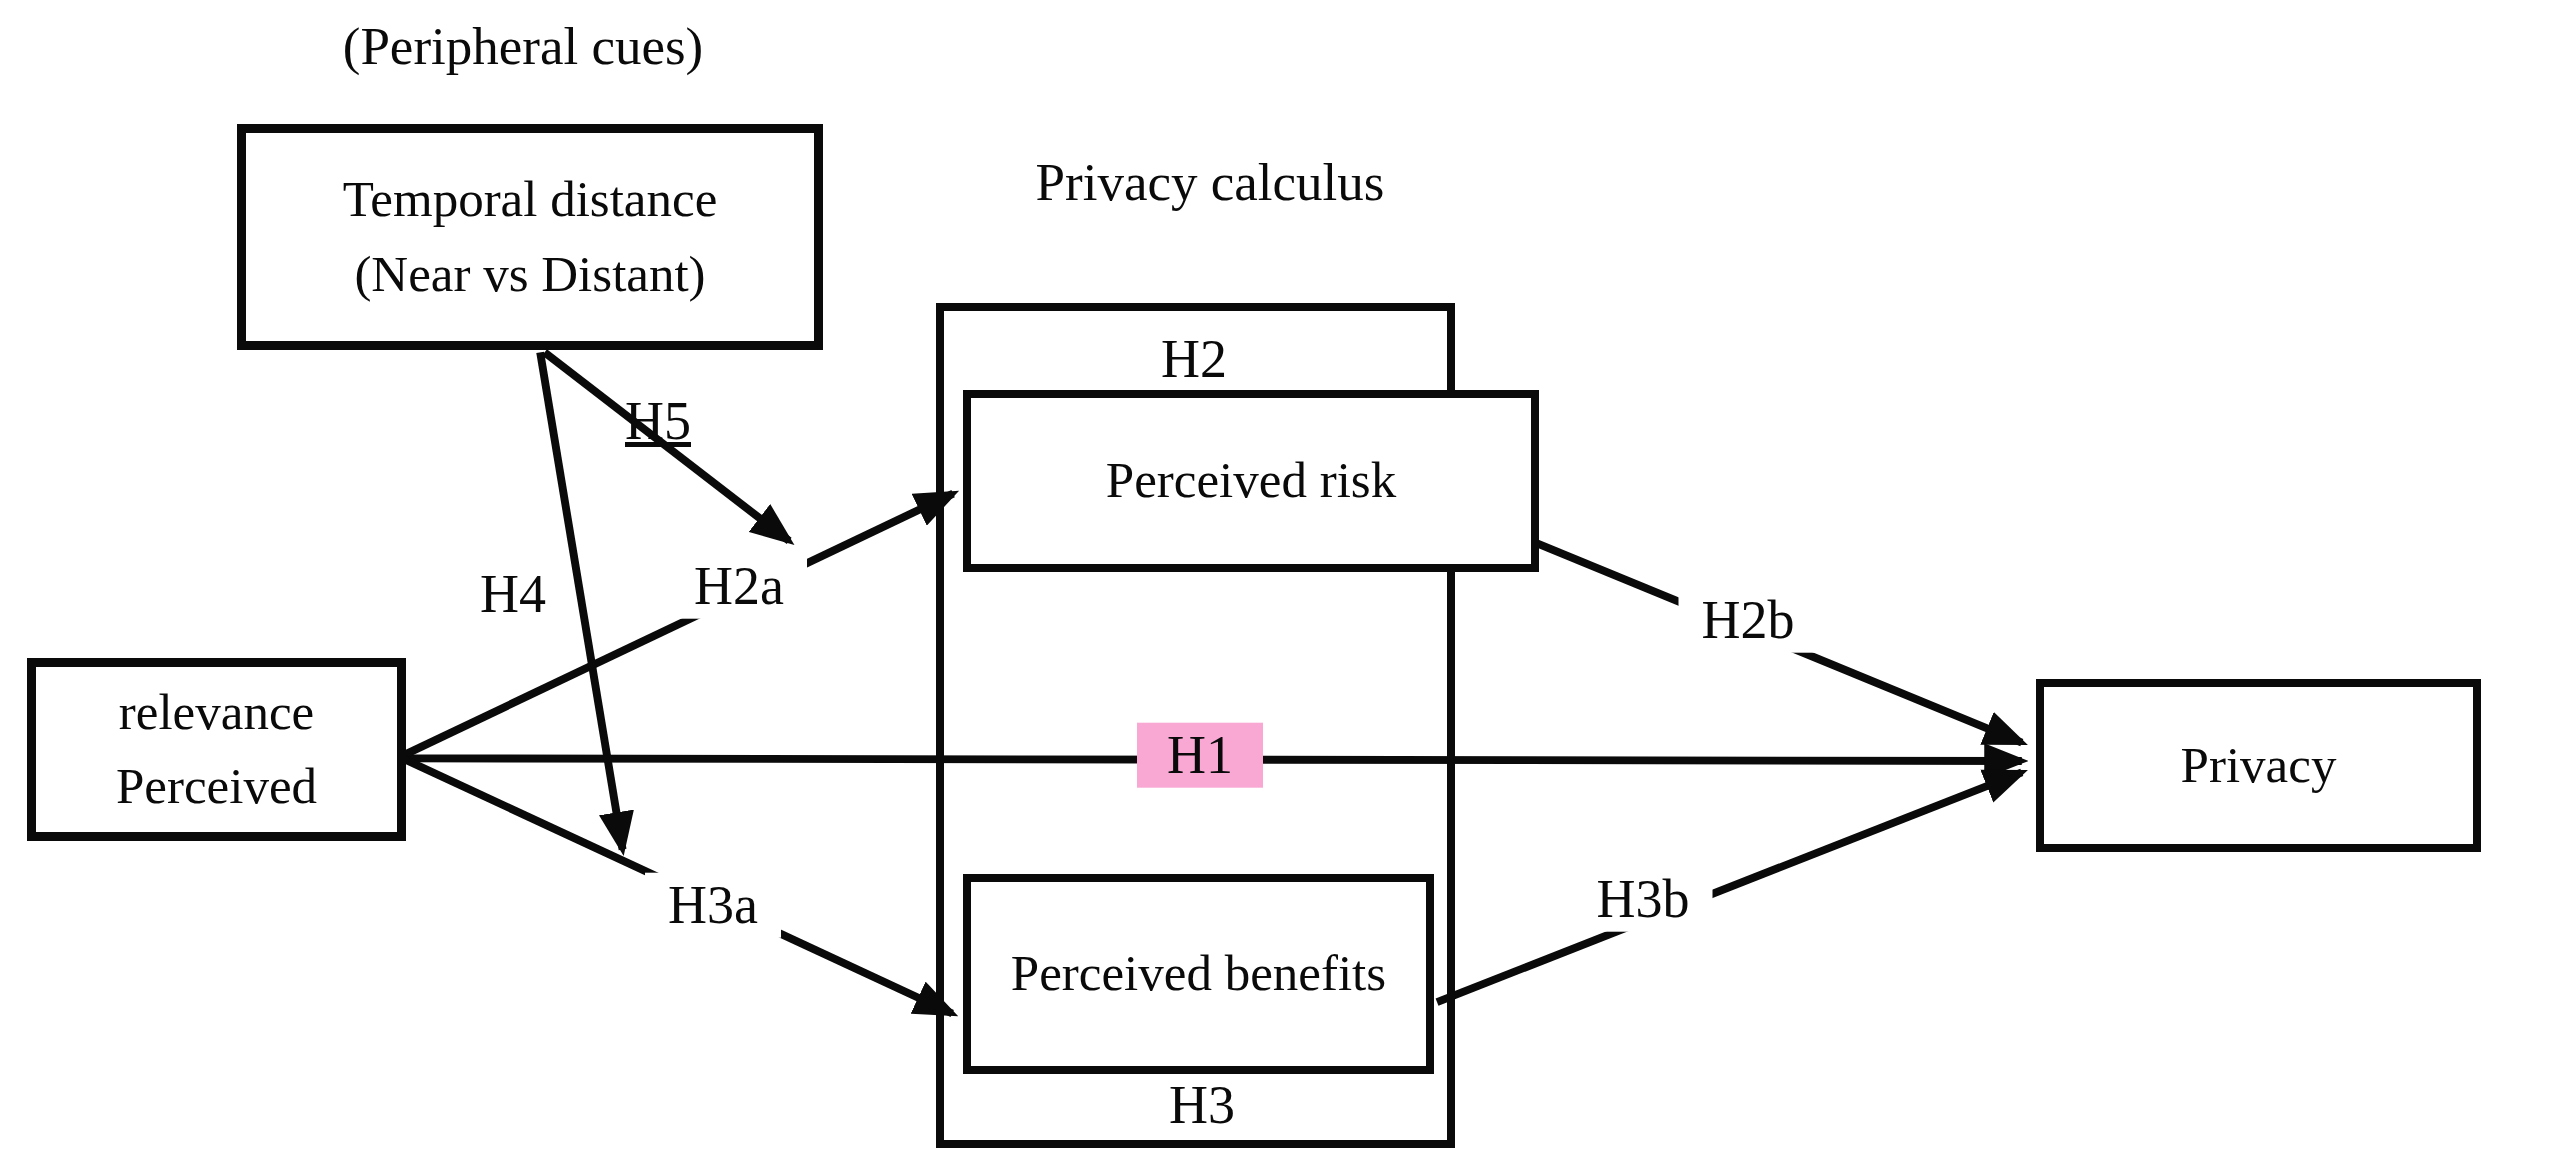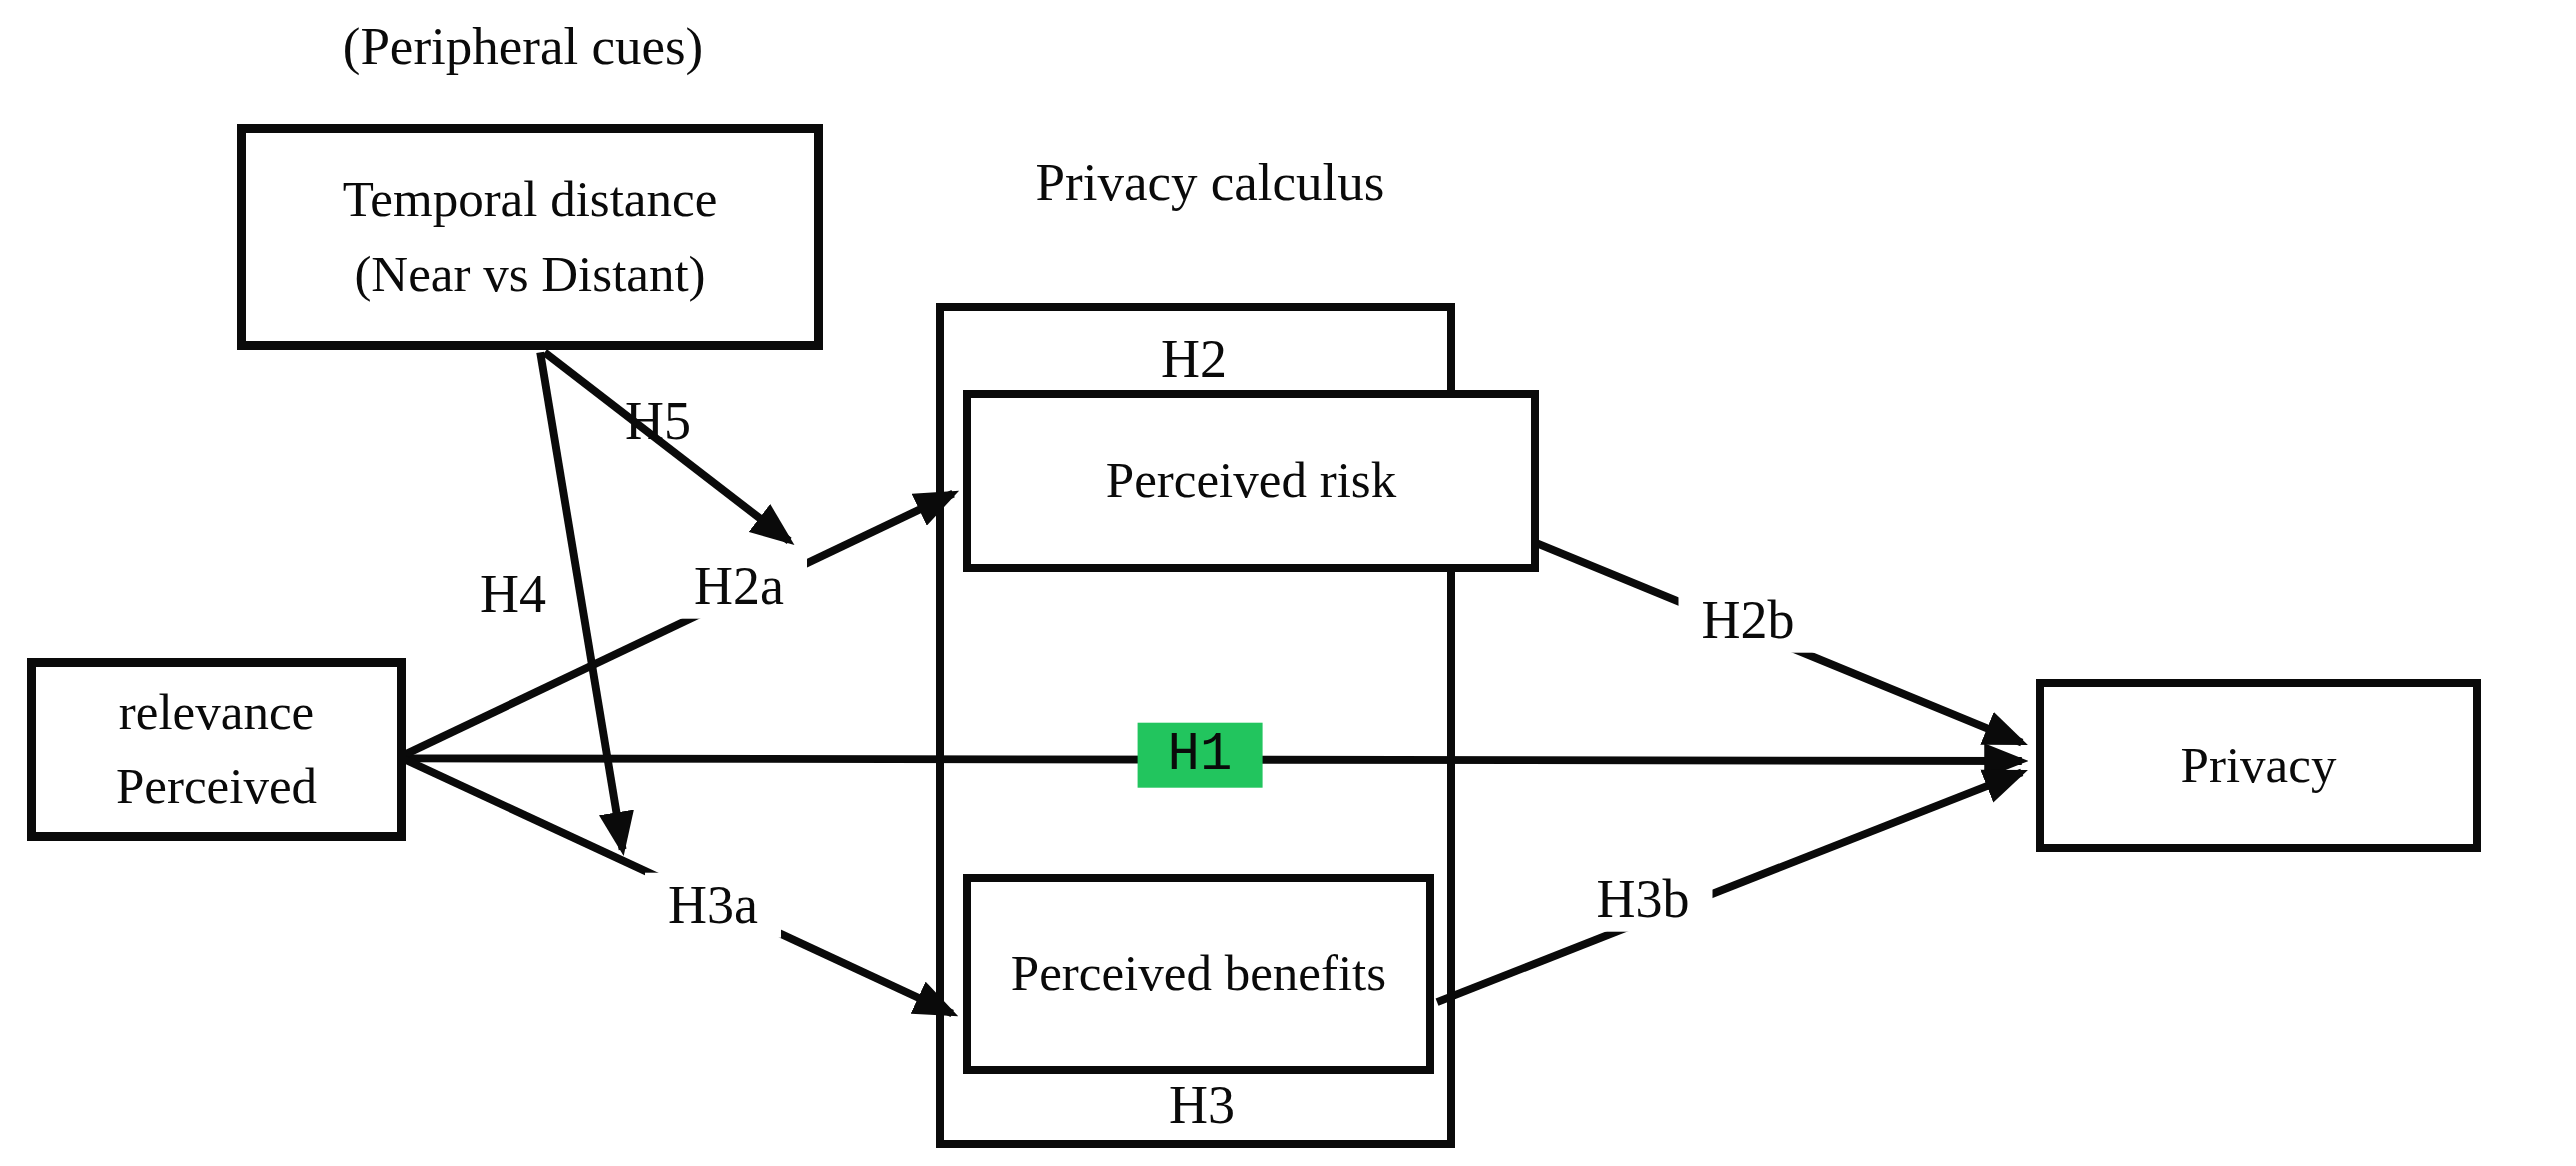--- a/index.html
+++ b/index.html
@@ -48,23 +48,22 @@
     line-height: 1;
     white-space: nowrap;
     z-index: 3;
   }
   .hlbl { font-size: 54px; }
   .online {
     background: #ffffff;
     padding: 5.3px 23px;
   }
   .online-wide {
-    background: #22c55e;
+    background: #f9a8d4;
     padding: 5.3px 30px;
-    font-family: Liberation Mono, monospace;
   }
 </style>
 </head>
 <body>
 
 <div class="stage">
 
   <svg class="arrows" viewBox="0 0 2938 1330" xmlns="http://www.w3.org/2000/svg">
     <defs>
       <marker id="arrow" viewBox="0 0 10 8" refX="8.5" refY="4" markerWidth="5.6" markerHeight="4.5" orient="auto-start-reverse" markerUnits="strokeWidth">
@@ -120,16 +119,16 @@
   <div class="lbl hlbl online" style="left:739px; top:586px;">H2a</div>
 
   <div class="lbl hlbl online" style="left:713px; top:905px;">H3a</div>
 
   <div class="lbl hlbl online" style="left:1748px; top:620px;">H2b</div>
 
   <div class="lbl hlbl online" style="left:1643px; top:899px;">H3b</div>
 
   <div class="lbl hlbl" style="left:513px; top:594px;">H4</div>
 
-  <div class="lbl hlbl" style="left:658px; top:421px;">H5</div>
+  <div class="lbl hlbl" style="left:658px; top:421px;text-decoration:underline;">H5</div>
 
 </div>
 
 
 </body></html>

